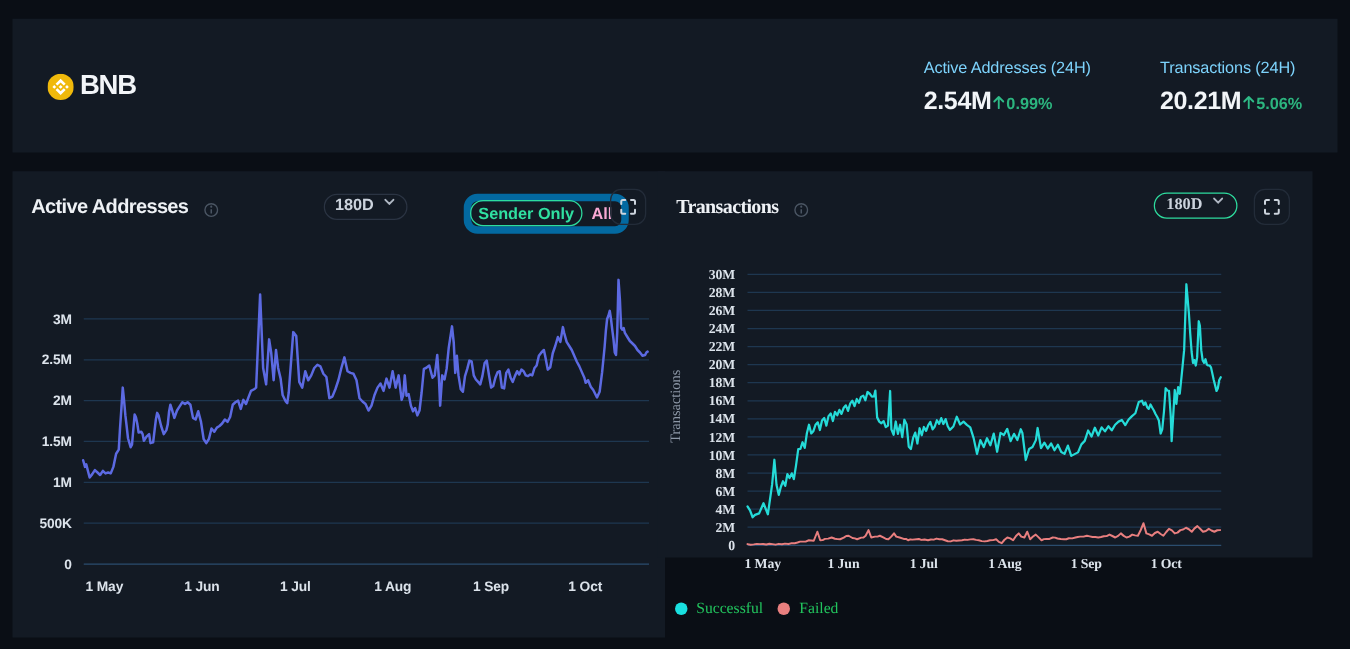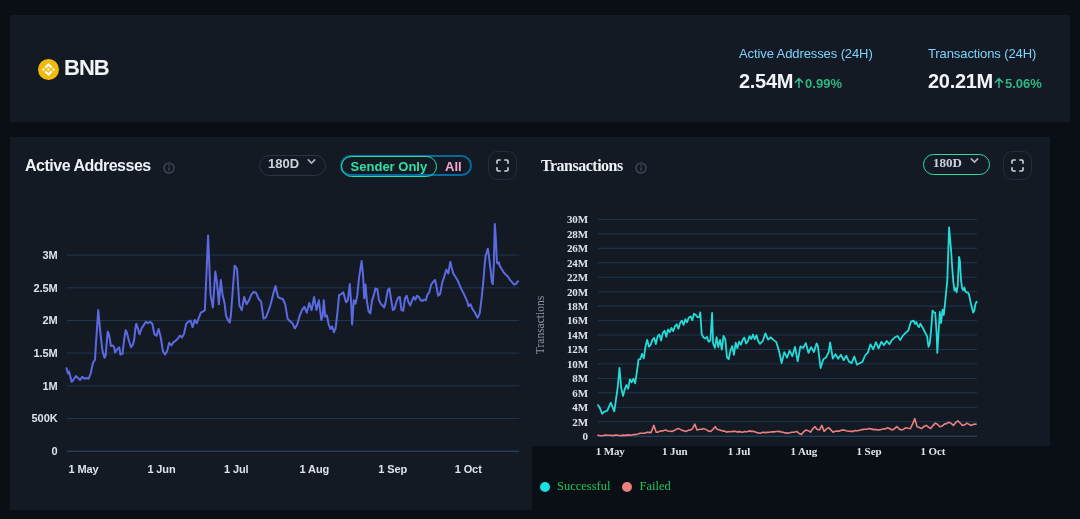--- a/index.html
+++ b/index.html
@@ -15,21 +15,21 @@
 .stat .pct { font-size:13px; font-weight:700; color:#2cb57f; letter-spacing:0; }
 #stat1 { left:729px; }
 #stat2 { left:918px; }
 #card1 { left:10px; top:137px; width:522px; height:373px; }
 #card2 { left:526px; top:137px; width:524px; height:309px;font-family:Liberation Serif, serif; }
 .chead { position:absolute; left:15px; top:20px; display:flex; align-items:center; gap:12px; }
 .ctitle { font-size:16px; font-weight:700; color:#eef1f5; letter-spacing:-0.5px; }
 .iicon { display:flex; margin-top:3px; }
 .pill { position:absolute; height:21px; border:1px solid #2b3443; border-radius:11px; display:flex; justify-content:center; gap:7px; font-size:13px; font-weight:600; color:#ccd3dd; }
 .pill.green { border:1.5px solid #2edc9e; }
-.toggle { position:absolute; height:21px; border:2px solid #0369a1; border-radius:11px; display:flex; }
+.toggle { position:absolute; height:32px; border:6px solid #0369a1; border-radius:11px; display:flex;margin-left:31px; }
 .seg1 { height:21px; margin:-1px 0 0 -1px; border:1.5px solid #2edc9e; border-radius:11px; display:flex; align-items:center; justify-content:center; font-size:13px; font-weight:600; color:#30e0a1; }
 .seg2 { height:19px; display:flex; align-items:center; justify-content:center; font-size:13px; font-weight:600; color:#f9a8d4; }
 .fsbtn { position:absolute; width:29px; height:29px; border:1px solid #232c39; border-radius:9px; display:flex; align-items:center; justify-content:center; }
 .tick { font-size:11px; font-weight:700; fill:#dce3eb; letter-spacing:-0.1px; }
 .ylab { font-size:11.5px; fill:#8d98a7; }
 .legend { position:absolute; display:flex; align-items:center; font-size:12.5px; color:#22c55e; }
 .dot { width:10px; height:10px; border-radius:50%; margin-right:7px; }
 </style>
 </head>
 <body>

